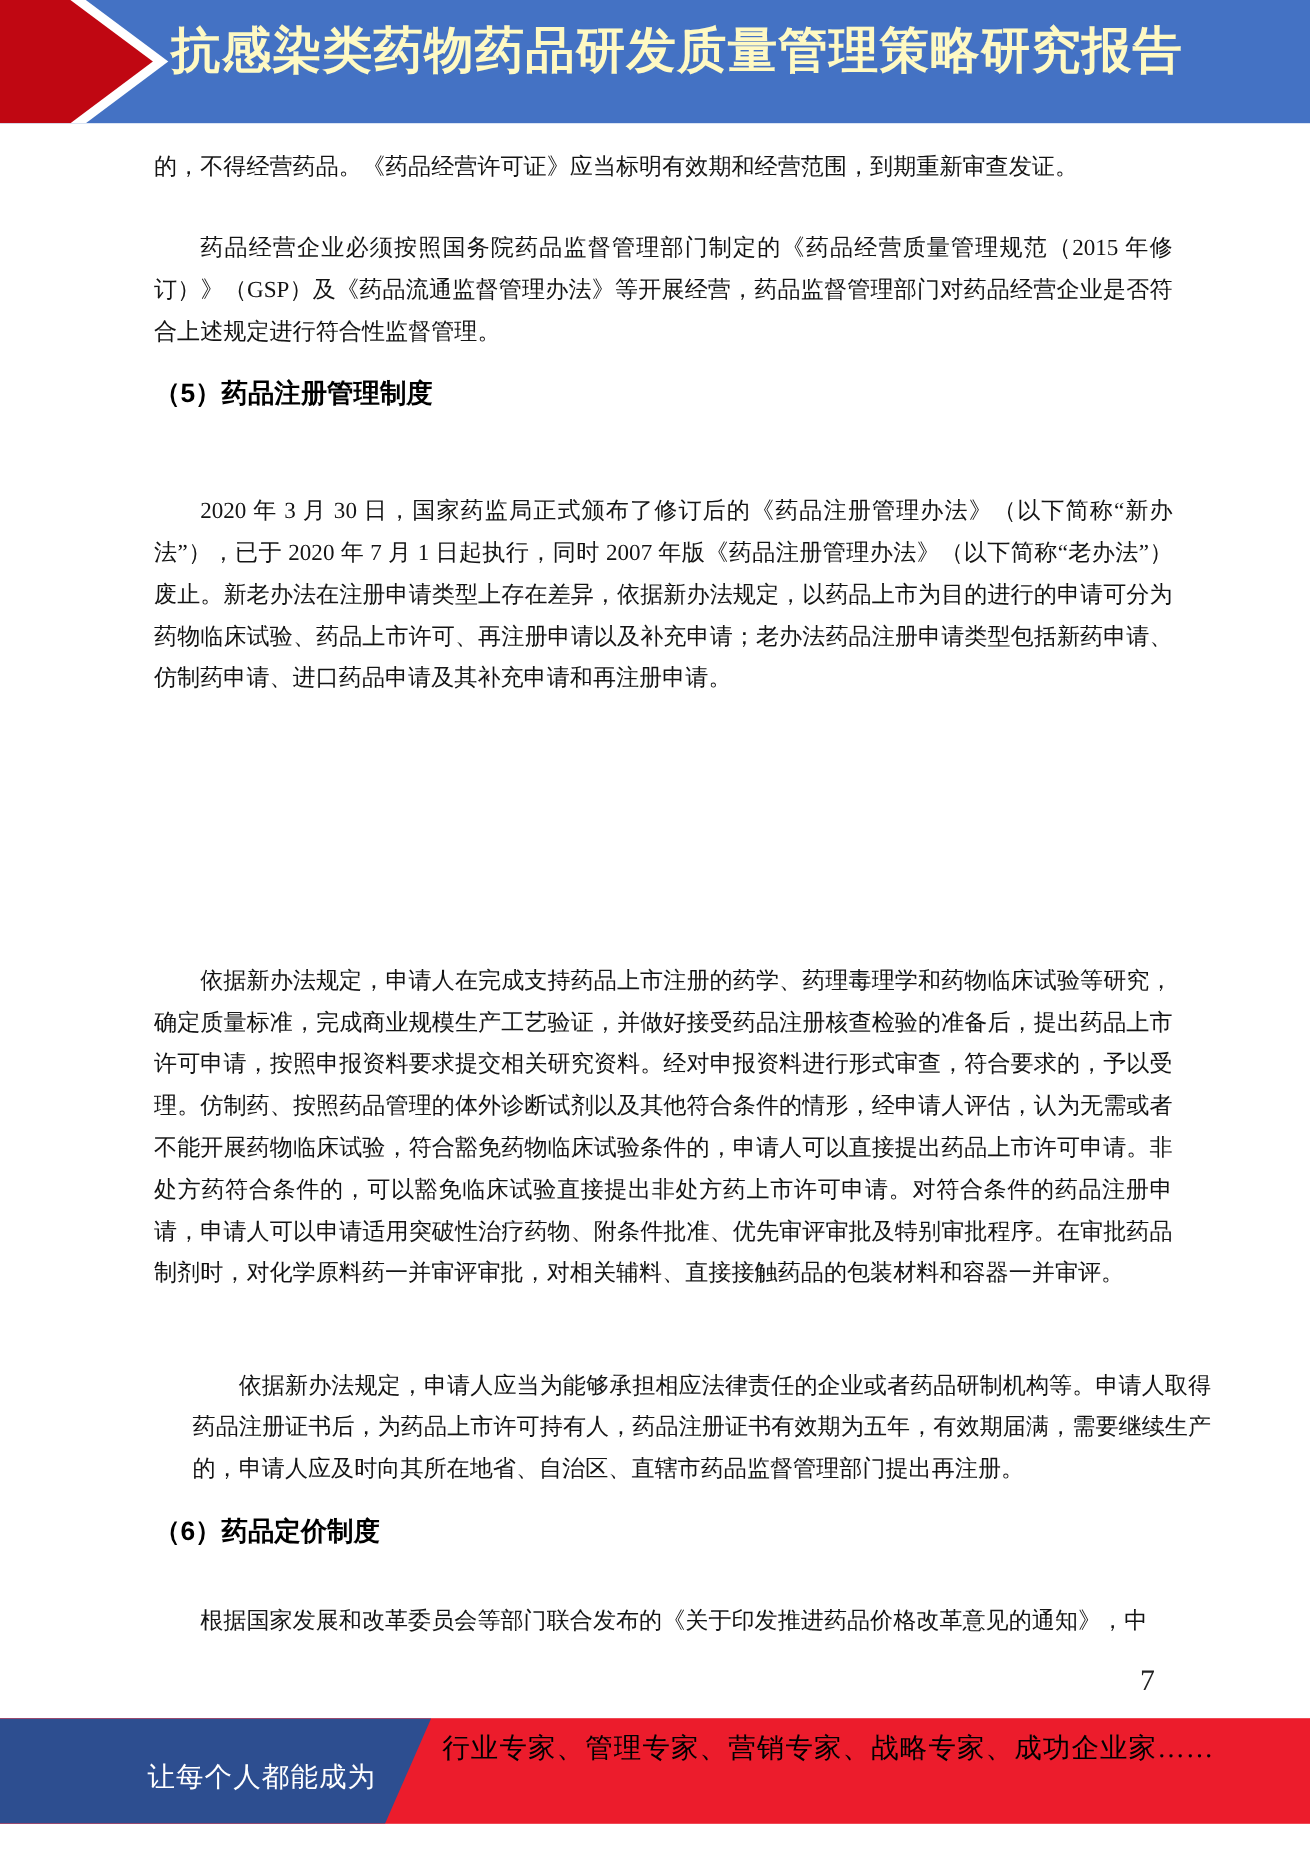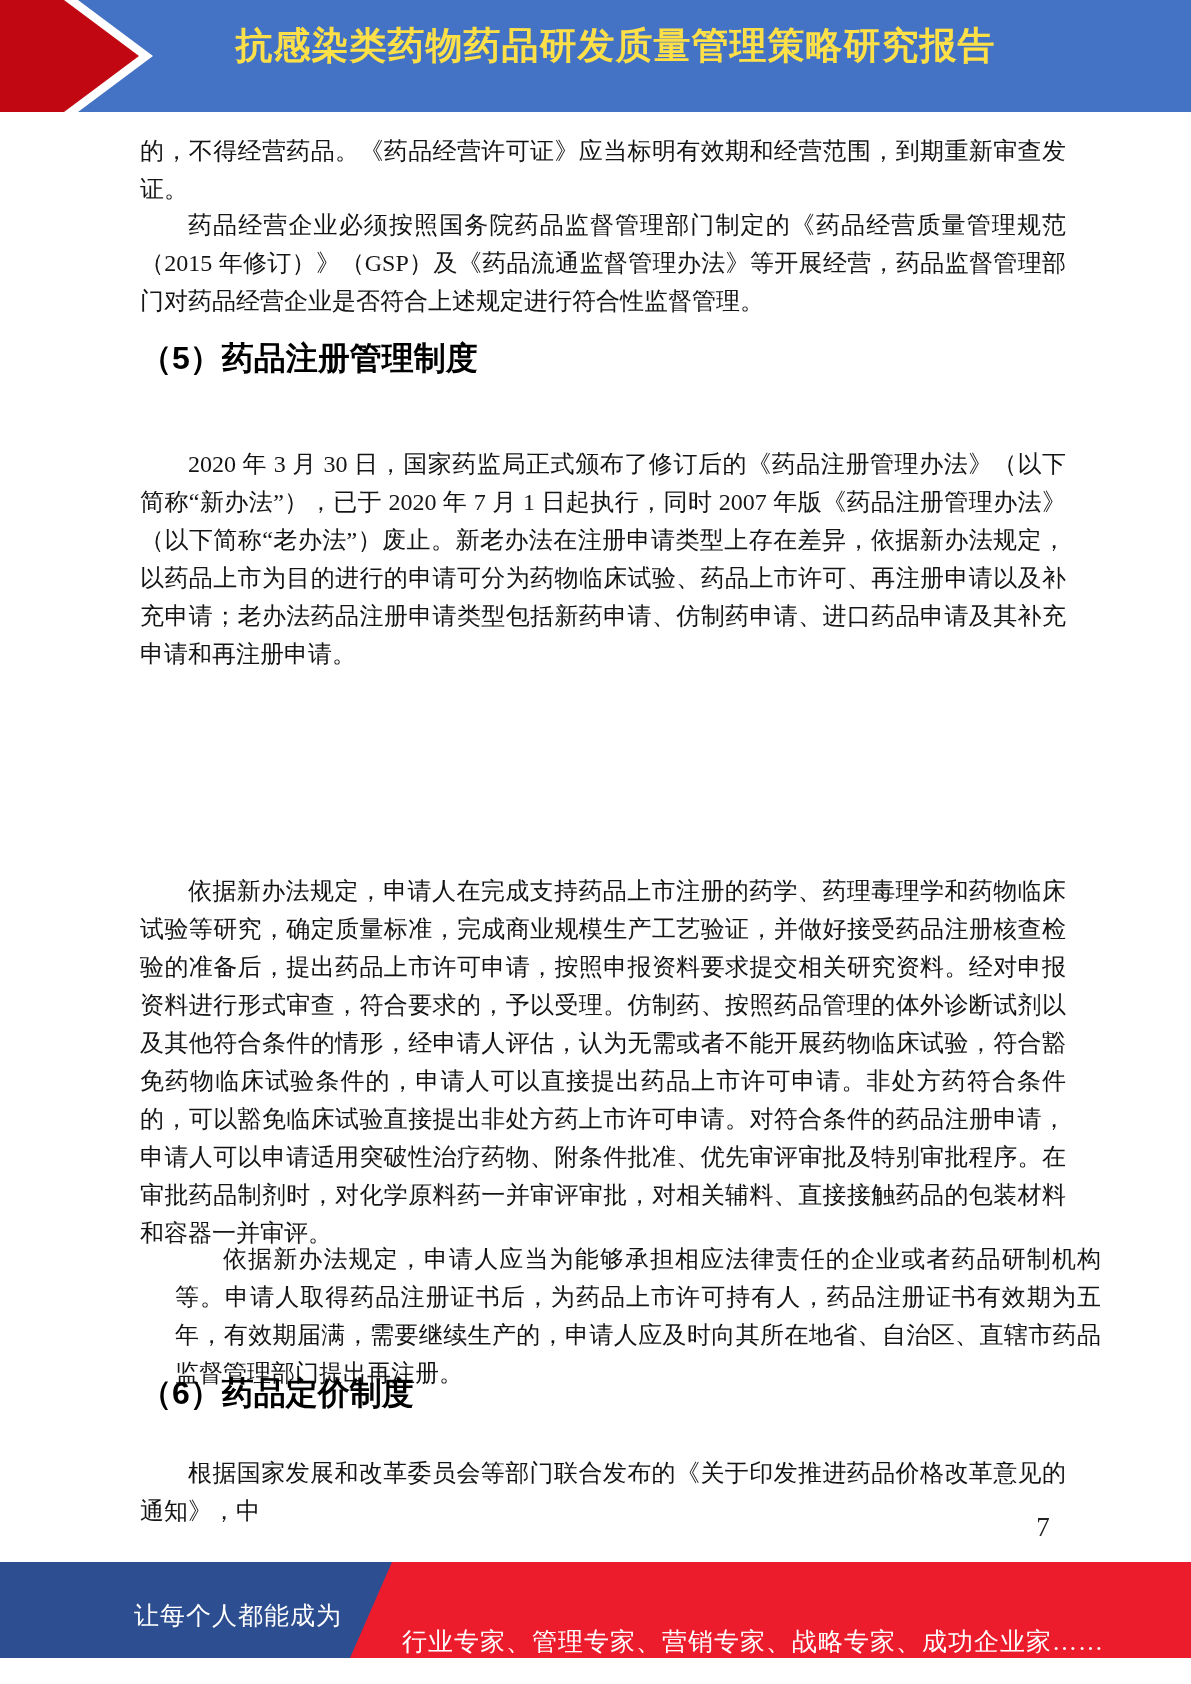--- a/index.html
+++ b/index.html
@@ -16,35 +16,35 @@
 
   
   .header {
     position:absolute; top:0; left:0; width:100%; height:112px;
     background:var(--header-blue,#4472c4);
   }
   .header-arrow { position:absolute; left:0; top:0; display:block; }
   .header-title {
     position:absolute; left:160px; right:120px; top:0; height:92px;
     display:flex; align-items:center; justify-content:center;
-    color:#fde047; font-size:37px; font-weight:700; letter-spacing:1px;
+    color:#fef9c3; font-size:45px; font-weight:700; letter-spacing:1px;
     font-family:"Liberation Sans","DejaVu Sans",sans-serif;
     white-space:nowrap;
   }
 
   
   .para {
     position:absolute; left:140px; width:926px;
-    font-size:24px; line-height:38px;
+    font-size:21px; line-height:38px;
     text-align:justify;
   }
   .para.indent { text-indent:2em; }
   .section-heading {
     position:absolute; left:140px;
-    font-size:32px; line-height:36px; font-weight:700; color:#000;
+    font-size:24px; line-height:36px; font-weight:700; color:#000;
     font-family:"Liberation Sans","DejaVu Sans",sans-serif;
     white-space:nowrap;
   }
   .p0 { top:132px; }
   .p1 { top:206px; }
   .h5 { top:340px; }
   .p2 { top:428px;margin-top:17px; }
   .p3 { top:644px; }
   .p4 { top:872px; }
   .p5 { top:1240px;margin-left:35px; }
@@ -65,23 +65,23 @@
     position:absolute; left:0; top:0; height:100%; width:392px;
     background:var(--footer-blue,#2d4e90);
     clip-path:polygon(0 0, 100% 0, calc(100% - 42px) 100%, 0 100%);
     display:flex; align-items:center; justify-content:flex-end;
     padding-right:50px; padding-top:10px;
     color:#fff; font-size:25px; letter-spacing:1px;
     white-space:nowrap;
   }
   .footer-right {
     position:absolute; left:392px; right:0; top:0; height:100%;
-    display:flex; align-items:flex-end; justify-content:flex-start;
+    display:flex; align-items:flex-start; justify-content:flex-start;
     padding-left:10px; padding-top:10px;
-    color:#ffffff; font-size:25px; letter-spacing:1px;
+    color:#000000; font-size:25px; letter-spacing:1px;
     white-space:nowrap;
   }
 </style>
 </head>
 <body>
 
 <div class="page">
 
   <div class="header">
     <svg class="header-arrow" width="160" height="112" viewBox="0 0 160 112" aria-hidden="true">

